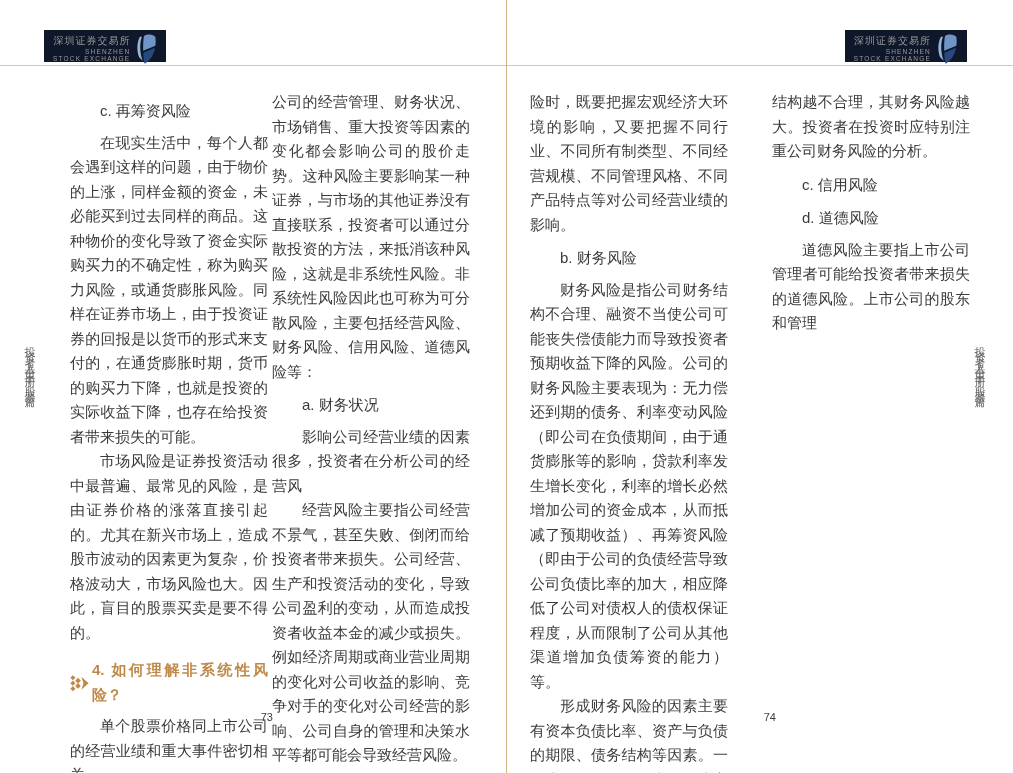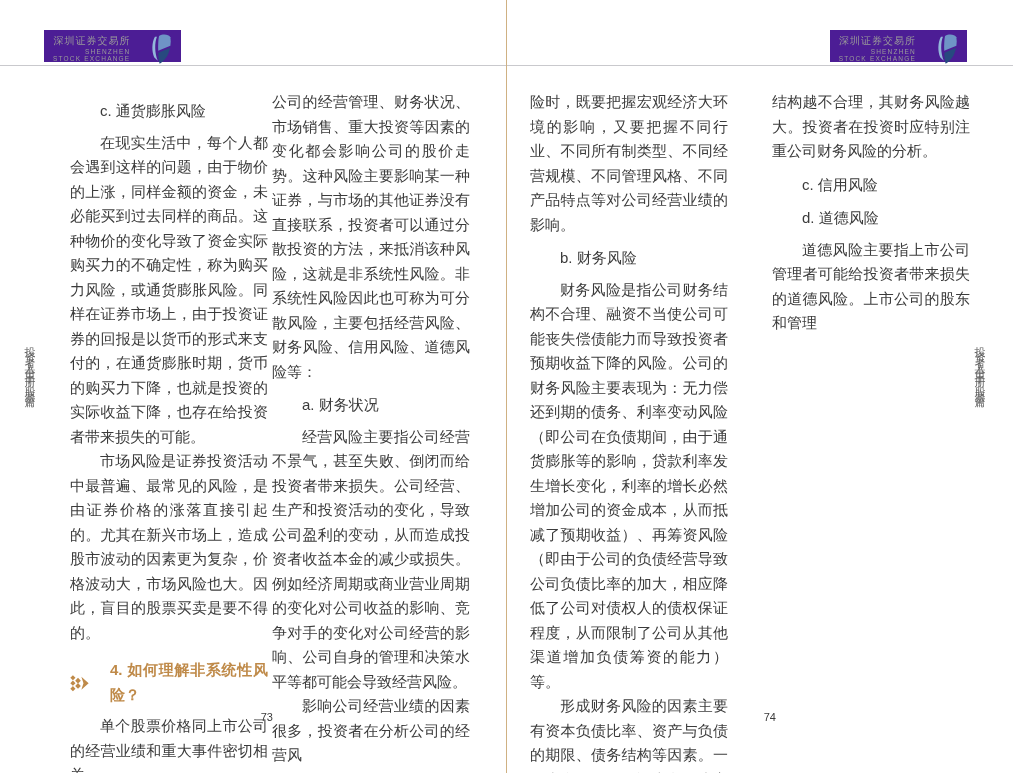--- a/index.html
+++ b/index.html
@@ -7,21 +7,21 @@
     width:1013px;height:773px;position:relative;overflow:hidden;
     background:#ffffff;
     font-family:"Liberation Sans","DejaVu Sans",sans-serif;
   }
   .canvas{position:absolute;inset:0;}
   
   .header-line{position:absolute;top:65px;left:0;width:1013px;height:1px;background:#c9c9cd;}
   
   .center-divider{position:absolute;top:0;left:506px;width:1px;height:773px;background:#cfb183;}
   
-  .logo{position:absolute;top:30px;display:flex;align-items:flex-end;gap:16px;background:#4c1d95;padding:0 9px;z-index:2;}
+  .logo{position:absolute;top:30px;display:flex;align-items:flex-end;gap:1px;background:#0f172a;padding:0 9px;z-index:2;}
   .logo-left{left:44px;}
   .logo-right{right:46px;}
   .logo-text{text-align:right;line-height:1;}
   .logo-text .cn{font-size:10px;color:#9a9a9a;letter-spacing:1px;margin-bottom:3px;}
   .logo-text .en{font-size:6.5px;color:#9a9a9a;letter-spacing:1.2px;}
   .logo-mark{display:inline-block;line-height:0;position:relative;top:3px;}
   
   .side-label{
     position:absolute;top:338px;writing-mode:vertical-rl;text-orientation:mixed;
     font-size:11px;color:#5f5f5f;letter-spacing:5px;height:210px;
@@ -35,21 +35,21 @@
   }
   .col p{
     margin:0;font-size:15px;line-height:24.5px;
     text-align:justify;
   }
   .col p.body{text-indent:2em;font-family:Liberation Mono, monospace;}
   .col p.cont{text-indent:0;}
   .col p.heading{text-indent:2em;margin:9px 0;}
   .col p.section{
     color:#bf8a49;font-weight:bold;text-indent:0;margin:11px 0 9px;
-    display:flex;align-items:center;gap:20px;font-size:15px;
+    display:flex;align-items:center;gap:2px;font-size:15px;
   }
   .sec-icon{display:inline-block;line-height:0;flex:0 0 auto;}
   .col-1{left:70px;}
   .col-2{left:272px;}
   .col-3{left:530px;}
   .col-4{left:748px;margin-left:24px;}
   
   .pagenum{position:absolute;top:711px;width:40px;text-align:right;font-size:11px;color:#3b3b3b;}
   .pagenum.p-left{left:233px;}
   .pagenum.p-right{left:736px;}
@@ -89,43 +89,43 @@
         <path fill="#6f94c6" d="M16 3 C21 0 28 1 30 4.5 C30.6 8 30.6 11.5 30 15 L15 21 C14.8 14 15 8 16 3 Z"></path>
         <path fill="#27497f" d="M15.2 23.5 L29.6 17.5 C28 27 23 33.5 16.8 37 C15.6 33 15.1 28.5 15.2 23.5 Z"></path>
       </svg>
     </span>
   </div>
 
   <div class="side-label left">投资者入市手册（股票篇）</div>
   <div class="side-label right">投资者入市手册（股票篇）</div>
 
   <div class="col col-1">
-      <p class="heading">c. 通货膨胀风险</p>
+      <p class="heading">c. 再筹资风险</p>
       <p class="body">在现实生活中，每个人都会遇到这样的问题，由于物价的上涨，同样金额的资金，未必能买到过去同样的商品。这种物价的变化导致了资金实际购买力的不确定性，称为购买力风险，或通货膨胀风险。同样在证券市场上，由于投资证券的回报是以货币的形式来支付的，在通货膨胀时期，货币的购买力下降，也就是投资的实际收益下降，也存在给投资者带来损失的可能。</p>
       <p class="body">市场风险是证券投资活动中最普遍、最常见的风险，是由证券价格的涨落直接引起的。尤其在新兴市场上，造成股市波动的因素更为复杂，价格波动大，市场风险也大。因此，盲目的股票买卖是要不得的。</p>
       <p class="section">
         <span class="sec-icon"><svg width="20" height="20" viewBox="0 0 22 22">
             <g fill="#bf8a49">
               <rect x="1.2" y="3.2" width="4" height="4" transform="rotate(45 3.2 5.2)"></rect>
               <rect x="1.2" y="9.2" width="4" height="4" transform="rotate(45 3.2 11.2)"></rect>
               <rect x="1.2" y="15.2" width="4" height="4" transform="rotate(45 3.2 17.2)"></rect>
               <rect x="6.6" y="6.2" width="4.4" height="4.4" transform="rotate(45 8.8 8.4)"></rect>
               <rect x="6.6" y="12" width="4.4" height="4.4" transform="rotate(45 8.8 14.2)"></rect>
               <path d="M12.5 4 L20.5 11.2 L12.5 18.4 L14.8 11.2 Z"></path>
             </g>
           </svg></span>
         <span>4. 如何理解非系统性风险？</span>
       </p>
       <p class="body">单个股票价格同上市公司的经营业绩和重大事件密切相关。</p>
     </div>
   <div class="col col-2">
       <p class="cont">公司的经营管理、财务状况、市场销售、重大投资等因素的变化都会影响公司的股价走势。这种风险主要影响某一种证券，与市场的其他证券没有直接联系，投资者可以通过分散投资的方法，来抵消该种风险，这就是非系统性风险。非系统性风险因此也可称为可分散风险，主要包括经营风险、财务风险、信用风险、道德风险等：</p>
       <p class="heading">a. 财务状况</p>
+      <p class="body">影响公司经营业绩的因素很多，投资者在分析公司的经营风</p>
       <p class="body">经营风险主要指公司经营不景气，甚至失败、倒闭而给投资者带来损失。公司经营、生产和投资活动的变化，导致公司盈利的变动，从而造成投资者收益本金的减少或损失。例如经济周期或商业营业周期的变化对公司收益的影响、竞争对手的变化对公司经营的影响、公司自身的管理和决策水平等都可能会导致经营风险。</p>
-      <p class="body">影响公司经营业绩的因素很多，投资者在分析公司的经营风</p>
     </div>
   <div class="col col-3">
       <p class="cont">险时，既要把握宏观经济大环境的影响，又要把握不同行业、不同所有制类型、不同经营规模、不同管理风格、不同产品特点等对公司经营业绩的影响。</p>
       <p class="heading">b. 财务风险</p>
       <p class="body">财务风险是指公司财务结构不合理、融资不当使公司可能丧失偿债能力而导致投资者预期收益下降的风险。公司的财务风险主要表现为：无力偿还到期的债务、利率变动风险（即公司在负债期间，由于通货膨胀等的影响，贷款利率发生增长变化，利率的增长必然增加公司的资金成本，从而抵减了预期收益）、再筹资风险（即由于公司的负债经营导致公司负债比率的加大，相应降低了公司对债权人的债权保证程度，从而限制了公司从其他渠道增加负债筹资的能力）等。</p>
       <p class="body">形成财务风险的因素主要有资本负债比率、资产与负债的期限、债务结构等因素。一般来说，公司的资本负债比率越高，债务</p>
     </div>
   <div class="col col-4">
       <p class="cont">结构越不合理，其财务风险越大。投资者在投资时应特别注重公司财务风险的分析。</p>
       <p class="heading">c. 信用风险</p>

